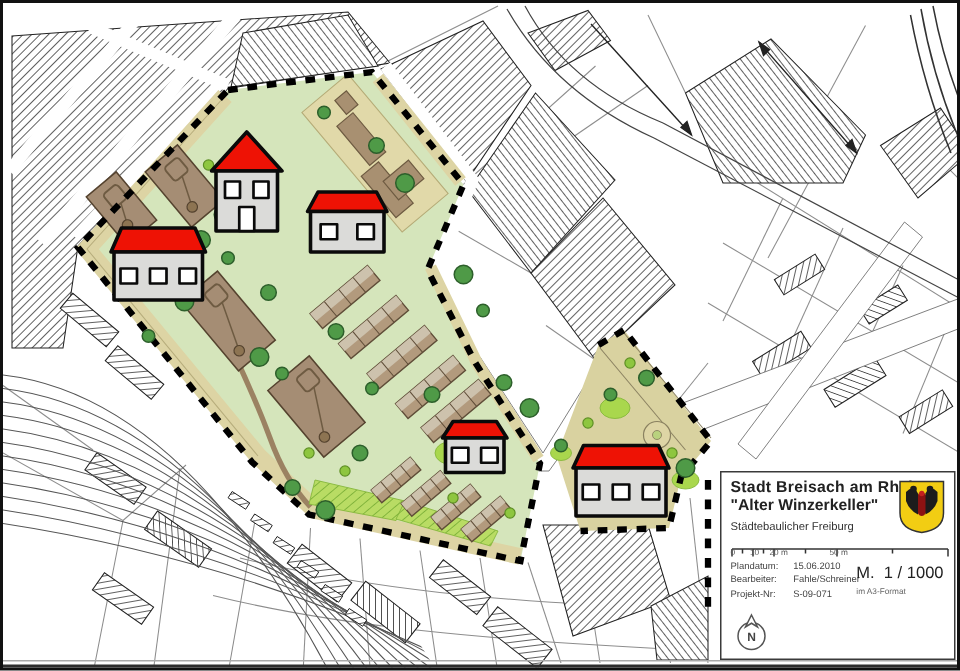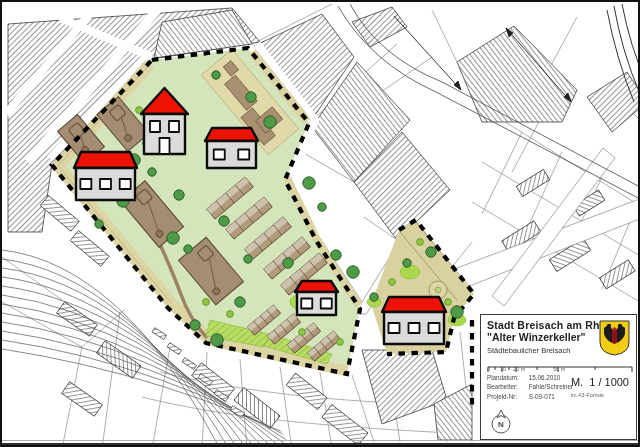--- a/index.html
+++ b/index.html
@@ -414,21 +414,21 @@
           <rect x="386.5" y="321" width="11" height="10" fill="#fff" stroke-width="1.8"></rect>
           <rect x="406.5" y="321" width="11" height="10" fill="#fff" stroke-width="1.8"></rect>
           <rect x="426.5" y="321" width="11" height="10" fill="#fff" stroke-width="1.8"></rect>
         </g>
       </g>
 </svg>
 
 <div id="titleblock">
   <div class="tb-city">Stadt Breisach am Rhein</div>
   <div class="tb-project">"Alter Winzerkeller"</div>
-  <div class="tb-sub">Städtebaulicher Breisach</div>
+  <div class="tb-sub">Städtebaulicher Freiburg</div>
 
   <svg id="crest" width="33" height="38" viewBox="0 0 33 38">
     <path d="M2,2 h29 v21 q0,11 -14.5,13 q-14.5,-2 -14.5,-13 Z" fill="#f2cd13" stroke="#333" stroke-width="1"></path>
     <ellipse cx="16.5" cy="17" rx="4" ry="8" fill="#8c1212"></ellipse>
     <path d="M6,9 Q11,4 14,10 L14,24 Q8,21 6,15 Z" fill="#1c1c1c"></path>
     <path d="M27,9 Q22,4 19,10 L19,24 Q25,21 27,15 Z" fill="#1c1c1c"></path>
     <circle cx="11" cy="7" r="2.2" fill="#1c1c1c"></circle>
     <circle cx="22" cy="7" r="2.2" fill="#1c1c1c"></circle>
     <circle cx="16.5" cy="10" r="1.8" fill="#c32020"></circle>
   </svg>

